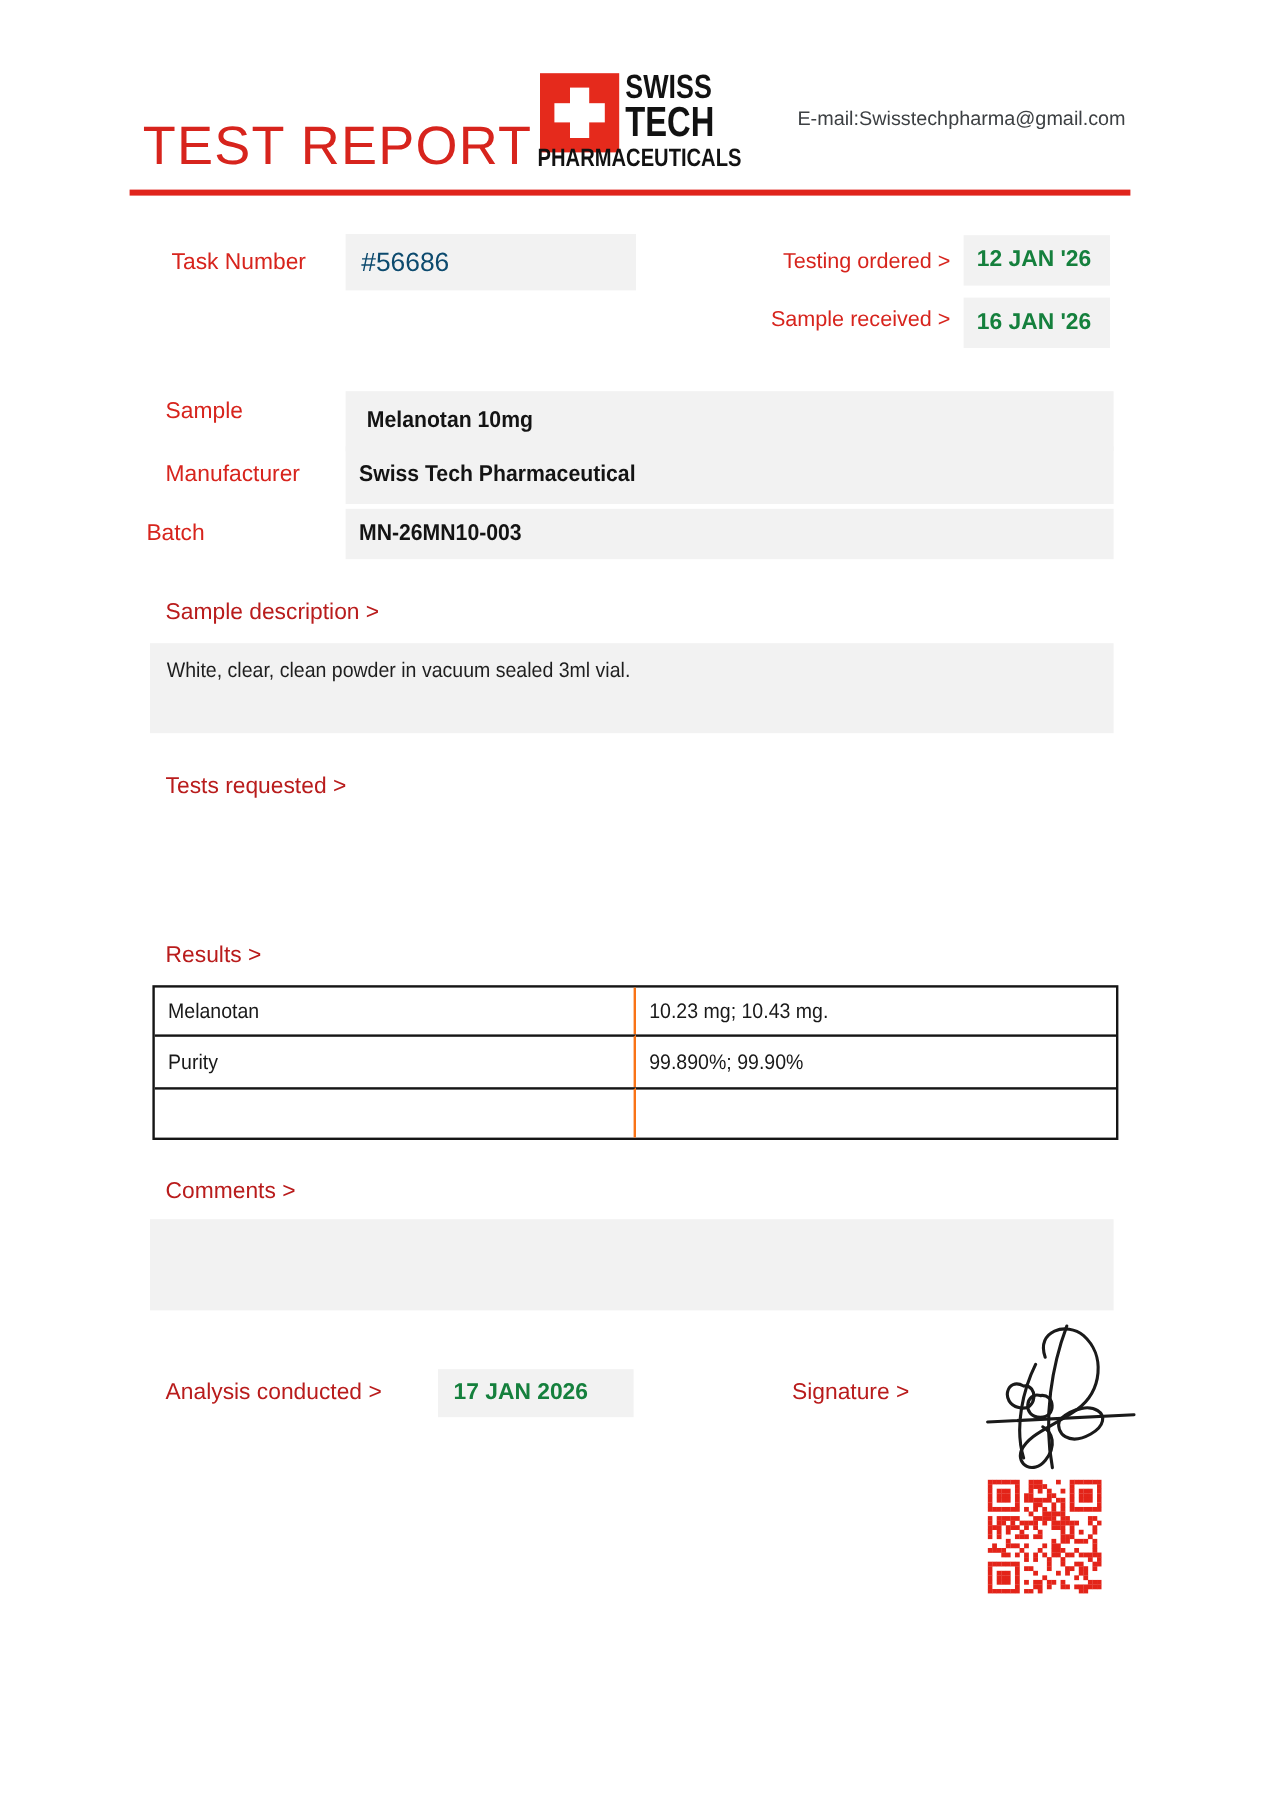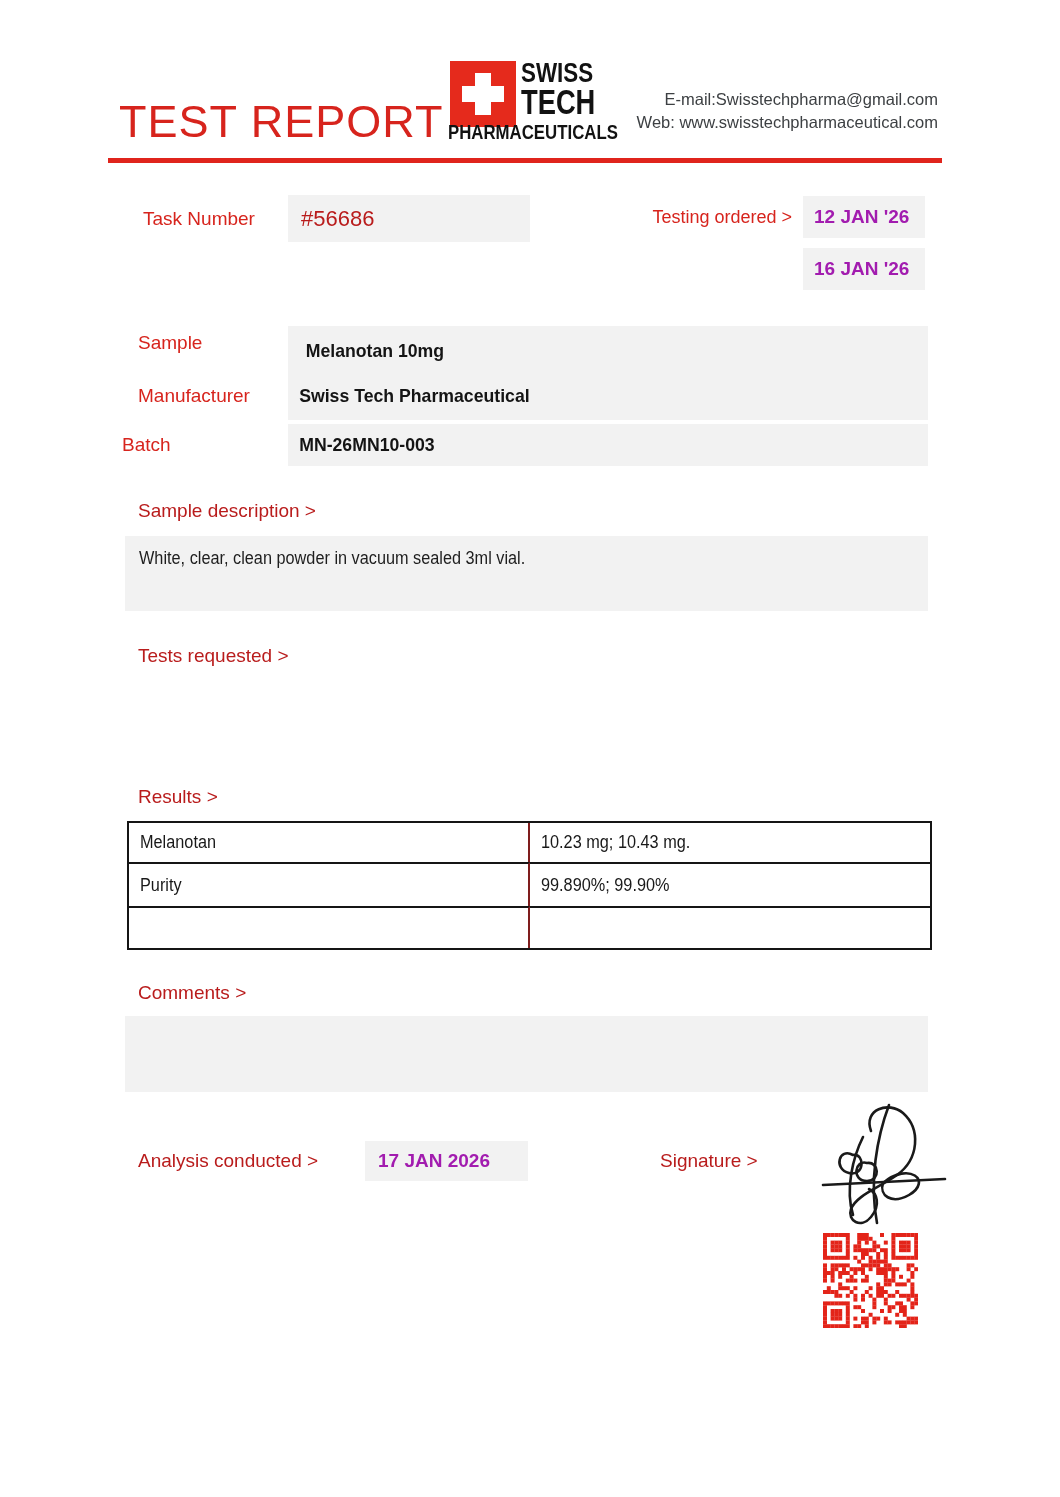--- a/index.html
+++ b/index.html
@@ -16,31 +16,31 @@
   .cross-v{position:absolute;left:25px;top:12px;width:16px;height:42px;background:#fff;}
   .cross-h{position:absolute;left:12px;top:25px;width:42px;height:16px;background:#fff;}
   .logo-swiss{left:521px;top:59px;font-size:28px;font-weight:700;line-height:1;color:#121212;}
   .logo-tech{left:521px;top:84px;font-size:35px;font-weight:700;line-height:1;color:#121212;}
   .logo-pharma{left:448px;top:121px;font-size:21px;font-weight:700;line-height:1;color:#121212;}
   .email-line{left:540px;width:398px;text-align:right;font-size:16.5px;color:#3d4043;}
   .rule{left:108px;top:158px;width:834px;height:5px;background:#e0241c;}
   
   .lbl{font-size:19px;color:#d7241d;}
   .rlbl{text-align:right;font-size:18px;color:#d7241d;}
-  .boxval{font-weight:500;font-size:22px;color:#b91c1c;}
-  .dateval{font-weight:700;font-size:19px;color:#a21caf;}
+  .boxval{font-weight:500;font-size:22px;color:#0c4a6e;}
+  .dateval{font-weight:700;font-size:19px;color:#15803d;}
   .rowlbl{font-size:19px;color:#d7241d;}
   .rowval{font-weight:700;font-size:19px;color:#141414;}
   .seclbl{font-size:19px;color:#b91c1c;}
   .bodytxt{font-size:17.5px;color:#1e1e1e;}
   
   .rtable{left:127px;top:821px;width:801px;border:2px solid #151515;display:grid;
           grid-template-columns:401px 1fr;background:#fff;}
   .cell{display:flex;align-items:center;padding-left:11px;font-size:17.5px;color:#191919;}
-  .cell.c1{border-right:2px solid #7f1d1d;}
+  .cell.c1{border-right:2px solid #f97316;}
   .cell.rb{border-top:2px solid #151515;}
   .r1{height:39px;} .r2{height:42px;} .r3{height:40px;}
   .sig-svg{left:793px;top:1097px;}
   .qr{left:823px;top:1233px;width:95px;height:95px;}
 </style>
 </head>
 <body>
 
 <div id="page">
 
@@ -54,34 +54,34 @@
     <span class="condn" style="transform:scaleX(0.8);">SWISS</span>
   </div>
   <div class="abs logo-tech">
     <span class="condn" style="transform:scaleX(0.78);">TECH</span>
   </div>
   <div class="abs logo-pharma">
     <span class="condn" style="transform:scaleX(0.8);">PHARMACEUTICALS</span>
   </div>
 
   <div class="abs email-line" style="top:90px;">E-mail:Swisstechpharma@gmail.com</div>
-  <div class="abs email-line" style="top:113px;">Web: www.swisstechpharmaceutical.com</div>
 
   <div class="abs rule"></div>
 
   <div class="abs lbl" style="left:143px;top:195px;line-height:47px;">Task Number</div>
   <div class="abs graybox vc" style="left:288px;top:195px;width:242px;height:47px;">
     <span class="boxval" style="padding-left:13px;">#56686</span>
   </div>
 
   <div class="abs rlbl" style="left:520px;top:196px;width:272px;line-height:42px;">Testing ordered &gt;</div>
   <div class="abs graybox vc" style="left:803px;top:196px;width:122px;height:42px;">
     <span class="dateval" style="padding-left:11px;">12 JAN '26</span>
   </div>
 
+  <div class="abs rlbl" style="left:520px;top:245px;width:272px;line-height:42px;">Sample received &gt;</div>
   <div class="abs graybox vc" style="left:803px;top:248px;width:122px;height:42px;">
     <span class="dateval" style="padding-left:11px;">16 JAN '26</span>
   </div>
 
   <div class="abs rowlbl" style="left:138px;top:318px;line-height:50px;">Sample</div>
   <div class="abs graybox vc" style="left:288px;top:326px;width:640px;height:50px;">
     <span class="rowval cond" style="padding-left:19px;">Melanotan 10mg</span>
   </div>
 
   <div class="abs rowlbl" style="left:138px;top:372px;line-height:48px;">Manufacturer</div>

